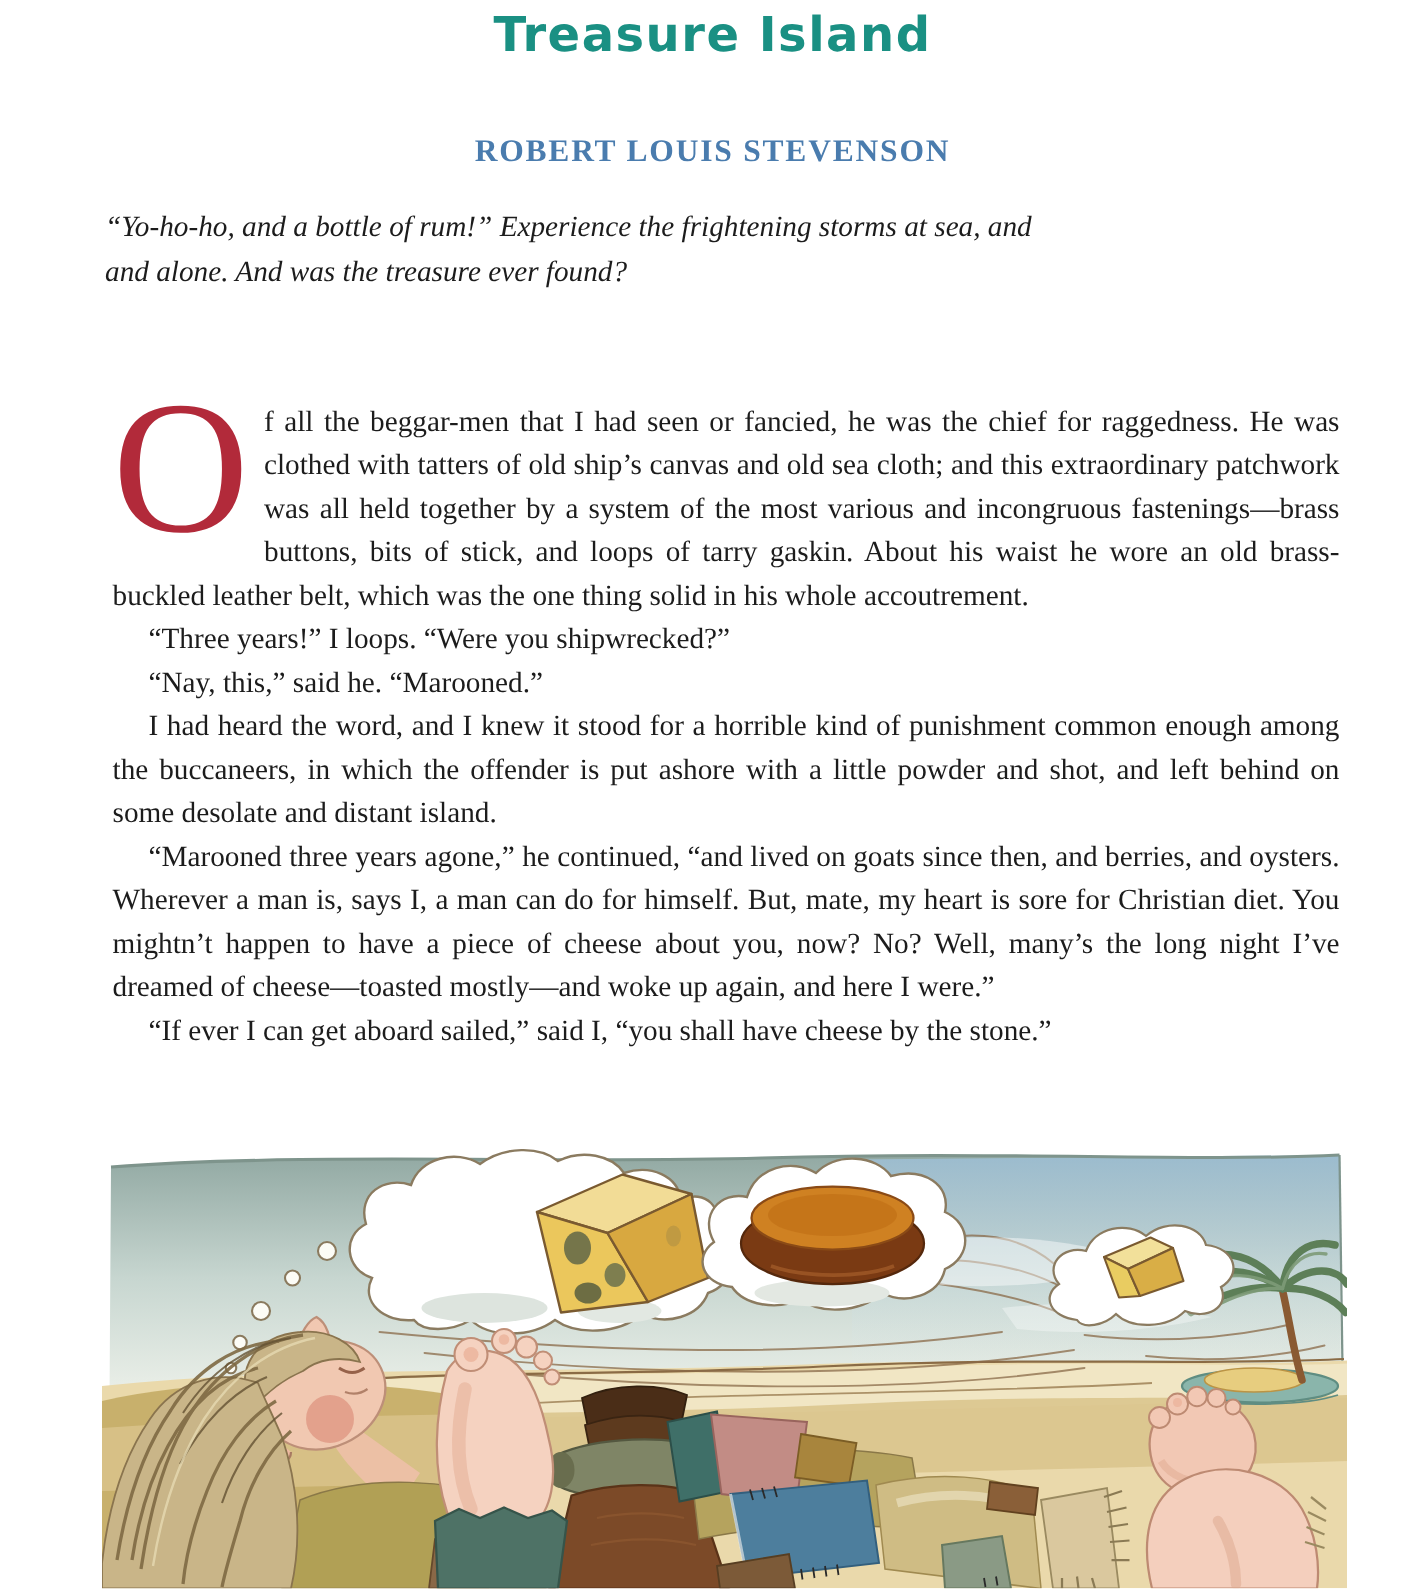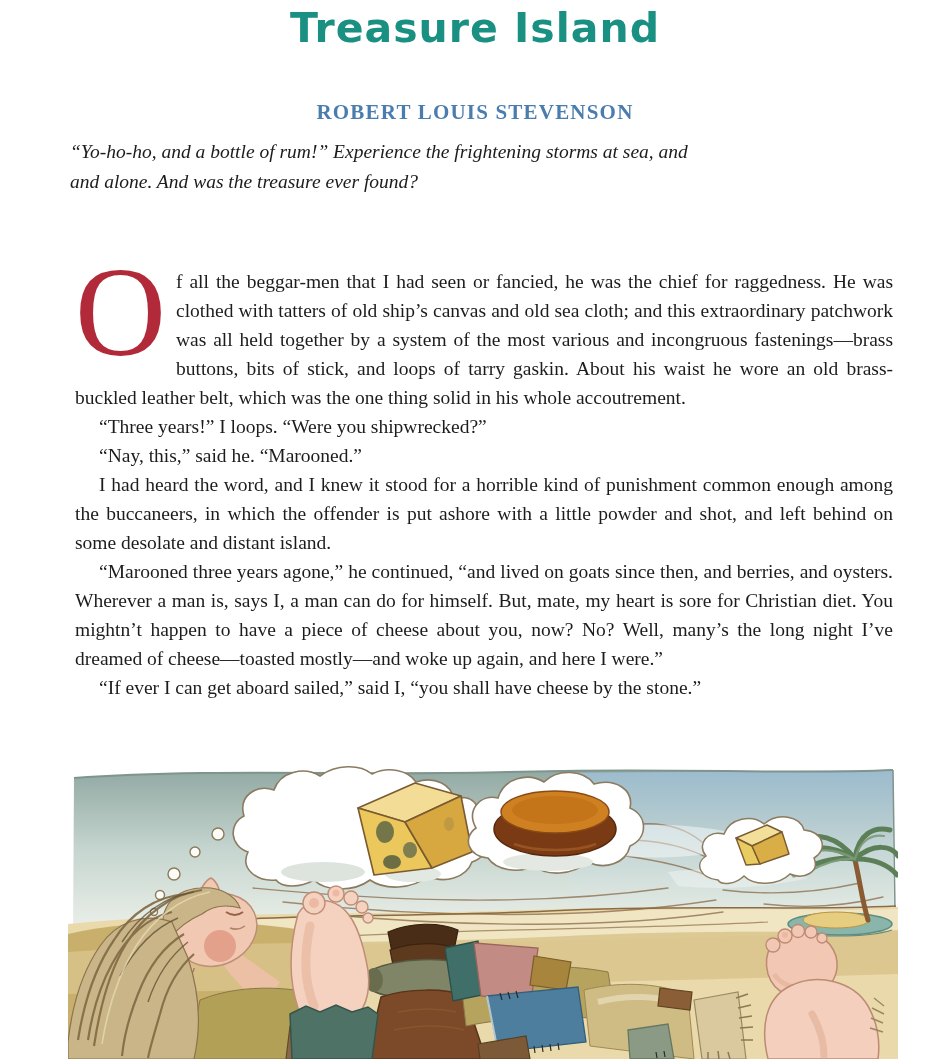--- a/index.html
+++ b/index.html
@@ -1,21 +1,21 @@
 <!DOCTYPE html>
 <html style="--title-color: #1a9083; --author-color: #4a7cae; --dropcap-color: #b22a3a; --text-color: #1c1c1c;"><head>
 <meta charset="utf-8">
 <style>
   html,body{margin:0;padding:0;background:#ffffff;}
   .page{position:relative;width:950px;height:1059px;background:#fff;overflow:hidden;
         font-family:"Liberation Serif",serif;color:var(--text-color,#1c1c1c);}
   .title{position:absolute;top:4px;left:0;right:0;margin:0;text-align:center;
-         font-family:"DejaVu Sans",sans-serif;font-weight:bold;font-size:41px;
+         font-family:"DejaVu Sans",sans-serif;font-weight:bold;font-size:32px;
          letter-spacing:1px;color:var(--title-color,#1a9083);}
-  .author{position:absolute;top:100px;left:0;right:0;text-align:center;
+  .author{position:absolute;top:88px;left:0;right:0;text-align:center;
           font-weight:bold;font-size:21px;letter-spacing:1.2px;
           color:var(--author-color,#4a7cae);}
   .intro{position:absolute;top:137px;left:70px;width:810px;text-align:left;
          font-style:italic;font-size:19.5px;line-height:29.5px;}
   .body-text{position:absolute;top:267px;left:75px;width:818px;
              text-align:justify;font-size:19.5px;line-height:29px;}
   .body-text p{margin:0;}
   .indent{text-indent:24px;}
   .dropcap{float:left;font-size:126px;line-height:88px;height:88px;
            margin:2px 10px 0 0;color:var(--dropcap-color,#b22a3a);}

